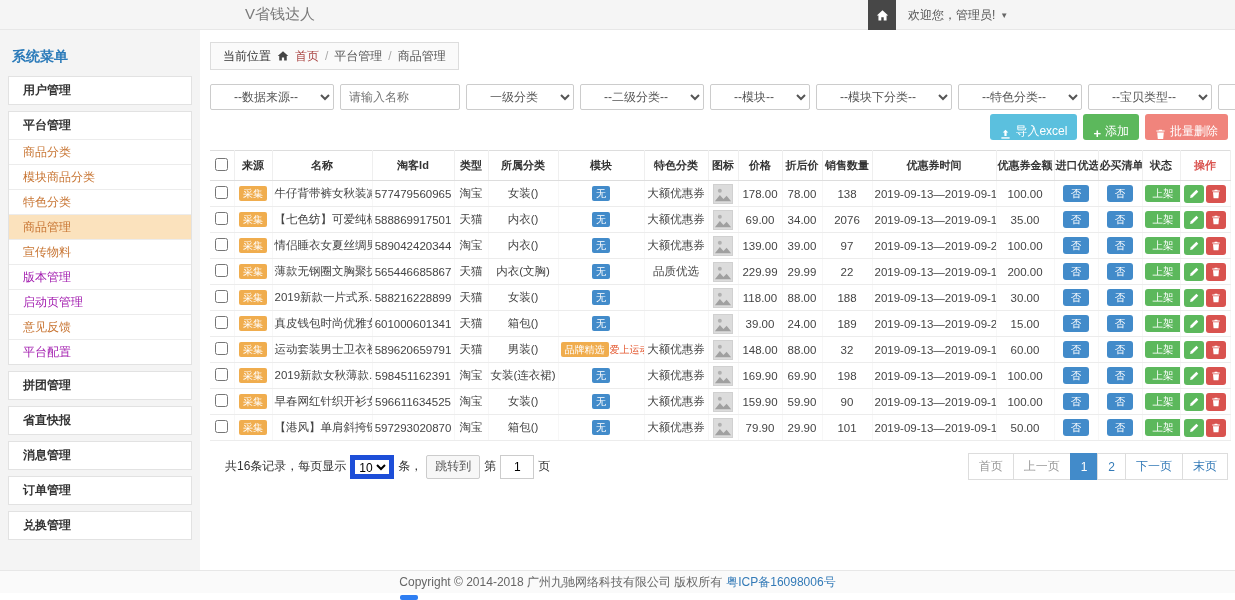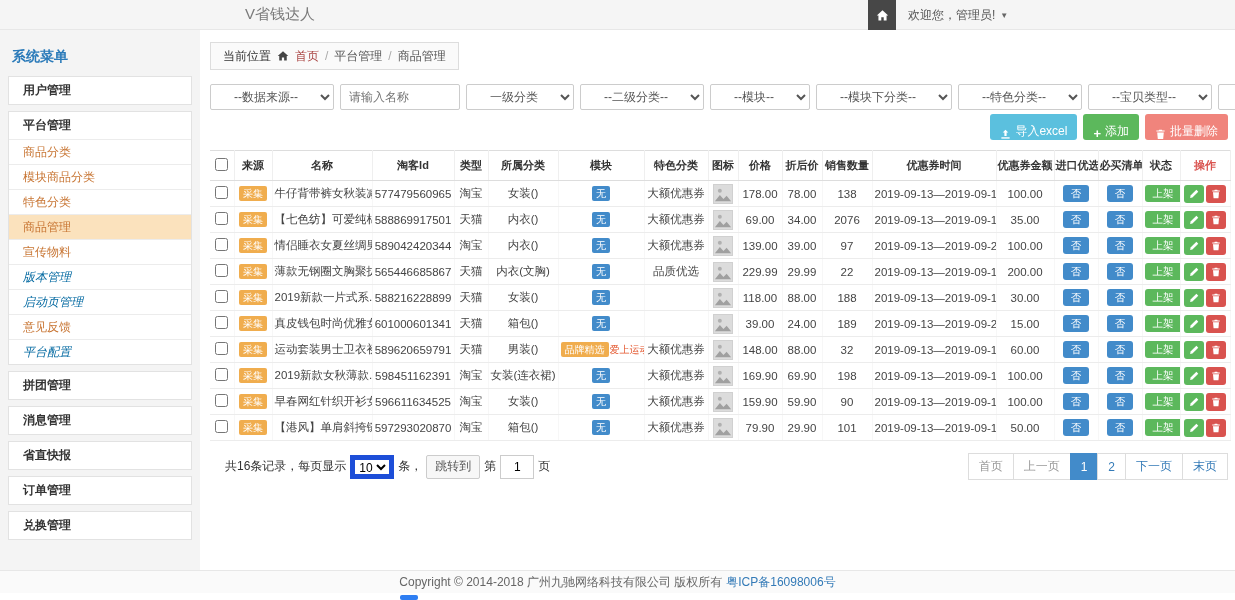--- a/index.html
+++ b/index.html
@@ -18,21 +18,21 @@
   .welcome { padding:8px 12px; color:#555; display:flex; align-items:center; gap:5px; cursor:pointer;justify-content:center; }
   .caret { font-size:8px; color:#666; }
 
   
   .left-col { position:absolute; top:30px; left:0; width:200px; bottom:30px; background:#f4f4f4; overflow:hidden; }
   .side-title { color:#2a7ab9; font-size:14px; font-weight:bold; margin:18px 0 10px 12px; }
   .menu-panel { margin:0 8px 6px 8px; background:#fff; border:1px solid #e2e2e2; }
   .menu-top { height:27px; line-height:27px; padding-left:14px; color:#333; font-weight:bold; cursor:pointer; }
   .menu-sub { height:25px; line-height:25px; padding-left:14px; border-top:1px solid #ececec; cursor:pointer; }
   .menu-sub.orange { color:#c87533; }
-  .menu-sub.blue { color:#0369a1;font-style:italic; }
+  .menu-sub.blue { color:#a21caf; }
   .menu-sub.active { background:#fbe2bd; color:#c87533; }
 
   
   .main { position:absolute; left:210px; top:42px; width:1018px; }
 
   .breadcrumb { display:inline-flex; align-items:center; border:1px solid #ddd; background:#fafafa; height:28px; padding:0 12px; gap:6px; }
   .bc-prefix { color:#333; }
   .bc-home { color:#a94442; cursor:pointer; }
   .bc-sep { color:#aaa; }
   .bc-item { color:#555; cursor:pointer; }
@@ -125,24 +125,24 @@
           <div class="menu-sub orange">宣传物料</div>
           <div class="menu-sub blue">版本管理</div>
           <div class="menu-sub blue">启动页管理</div>
           <div class="menu-sub orange">意见反馈</div>
           <div class="menu-sub blue">平台配置</div>
         </div>
         <div class="menu-panel">
           <div class="menu-top">拼团管理</div>
         </div>
         <div class="menu-panel">
+          <div class="menu-top">省直快报</div>
+        </div>
+        <div class="menu-panel">
           <div class="menu-top">消息管理</div>
-        </div>
-        <div class="menu-panel">
-          <div class="menu-top">省直快报</div>
         </div>
         <div class="menu-panel">
           <div class="menu-top">订单管理</div>
         </div>
         <div class="menu-panel">
           <div class="menu-top">兑换管理</div>
         </div>
       </div>
   </div>
 

